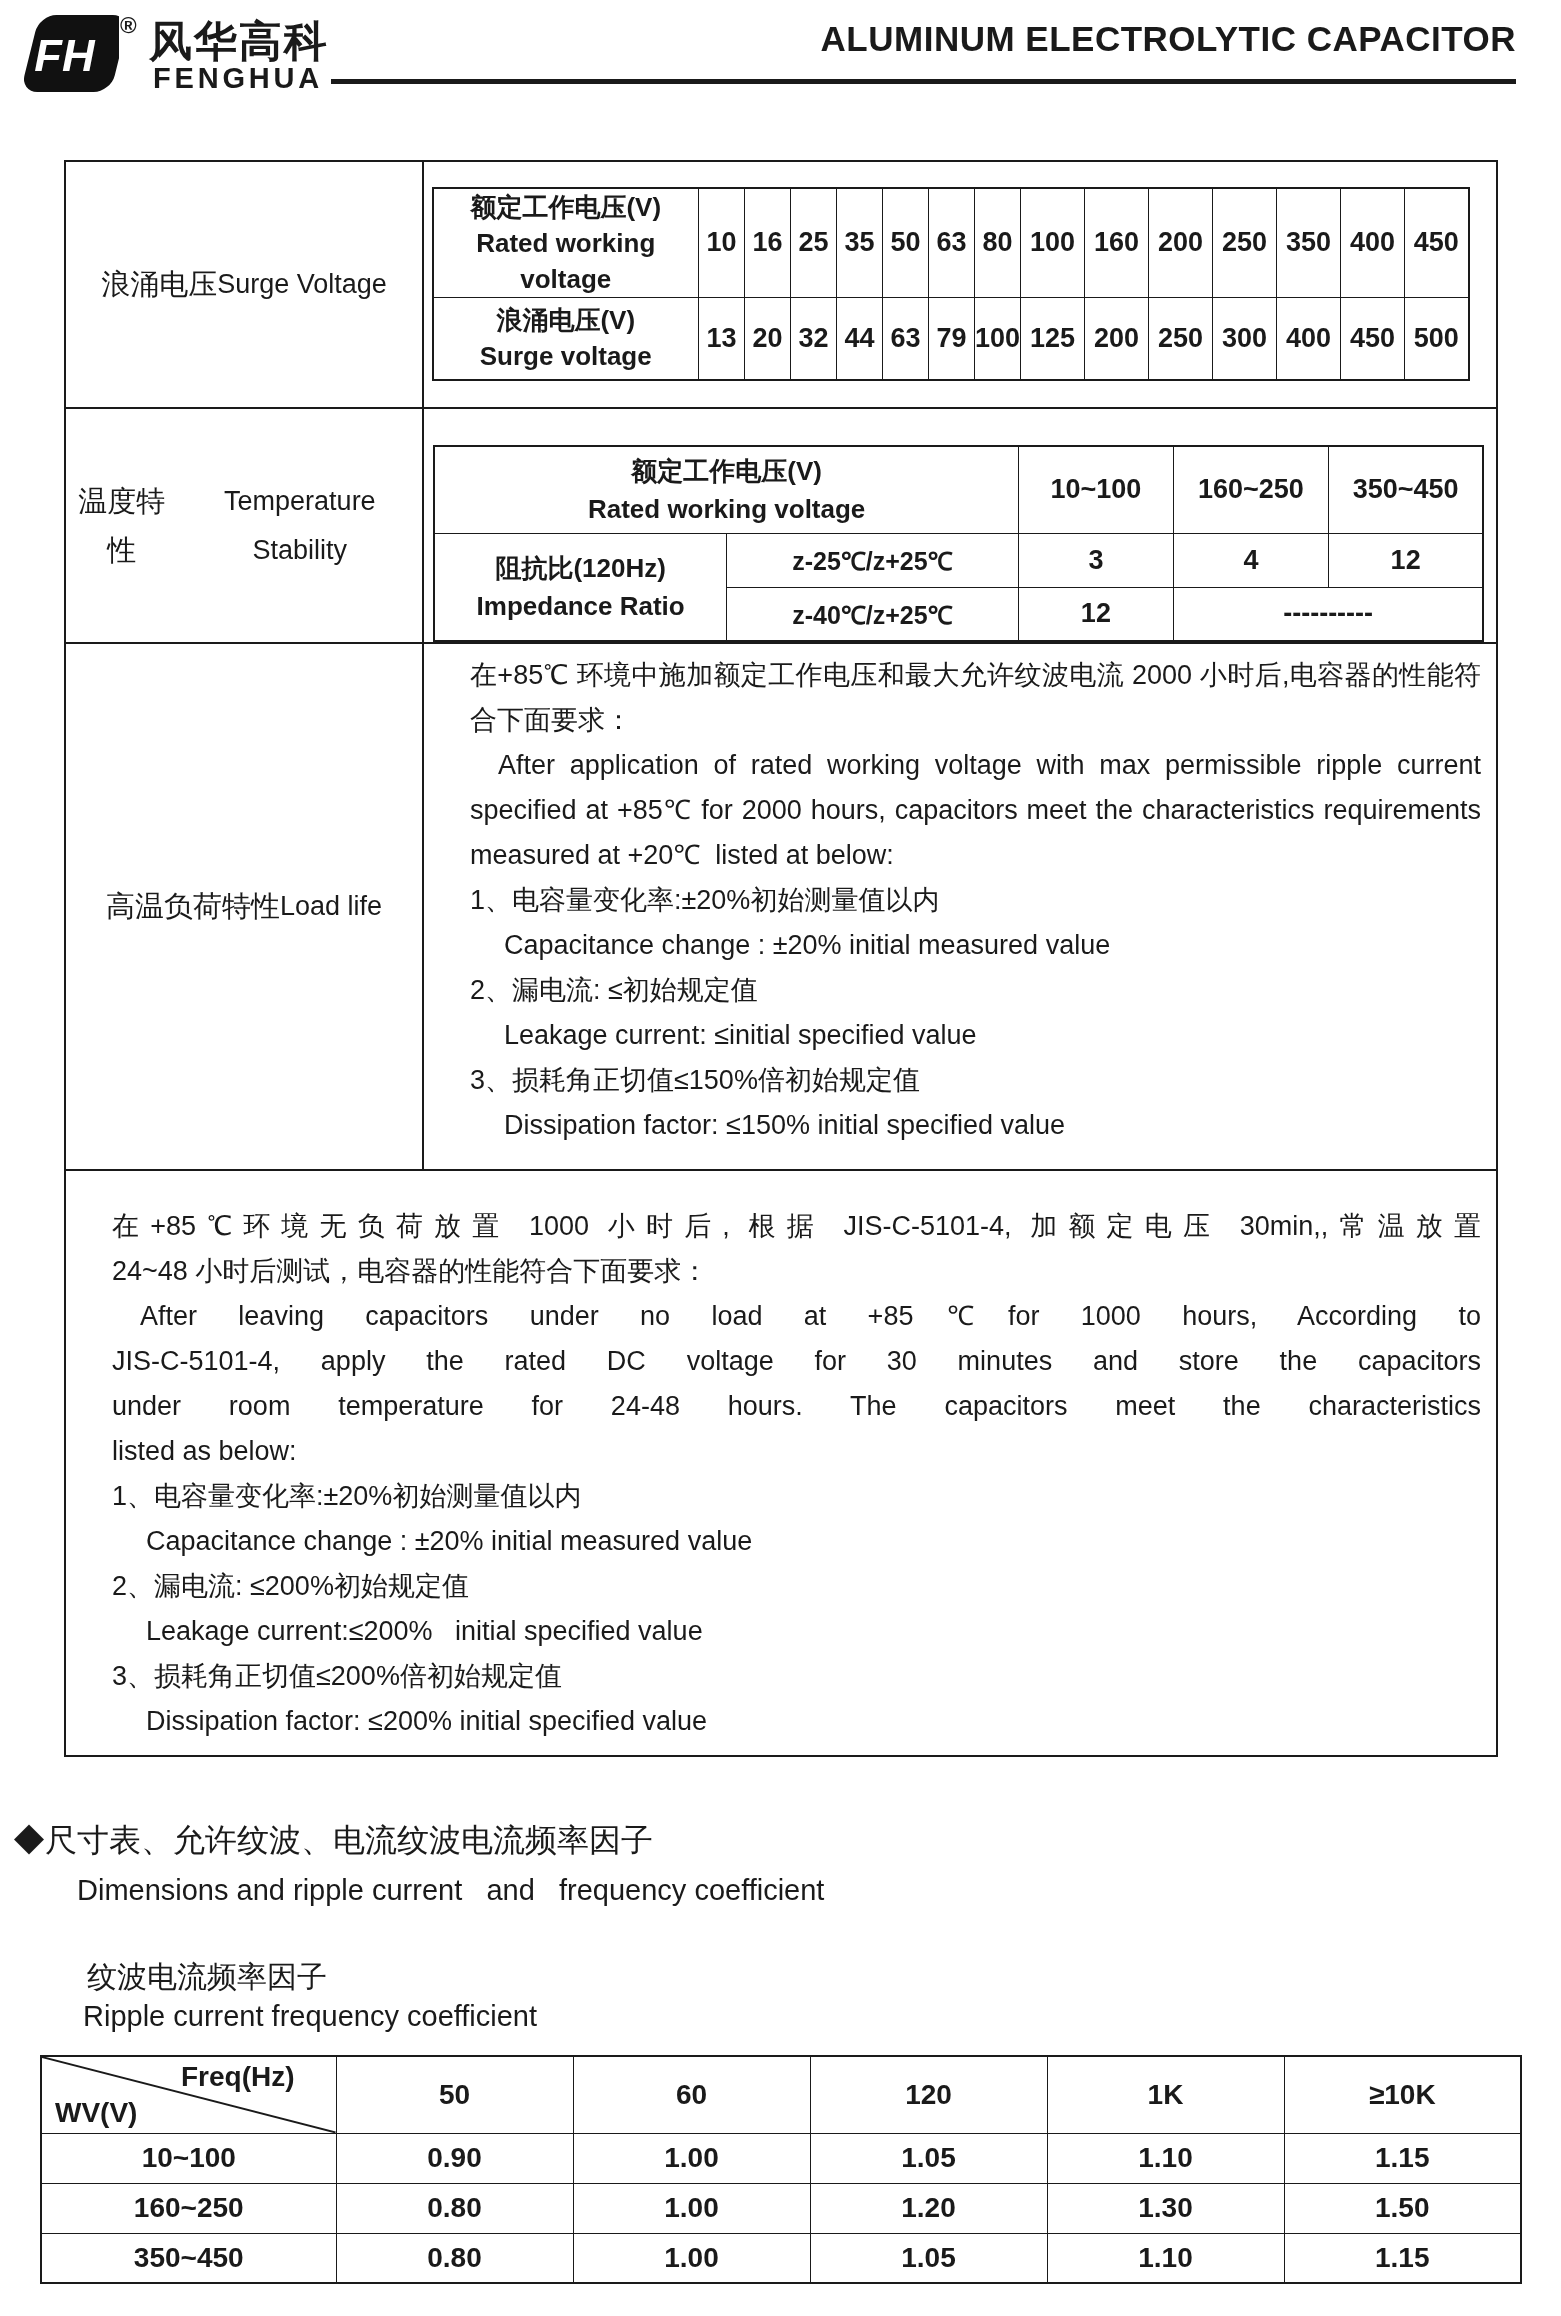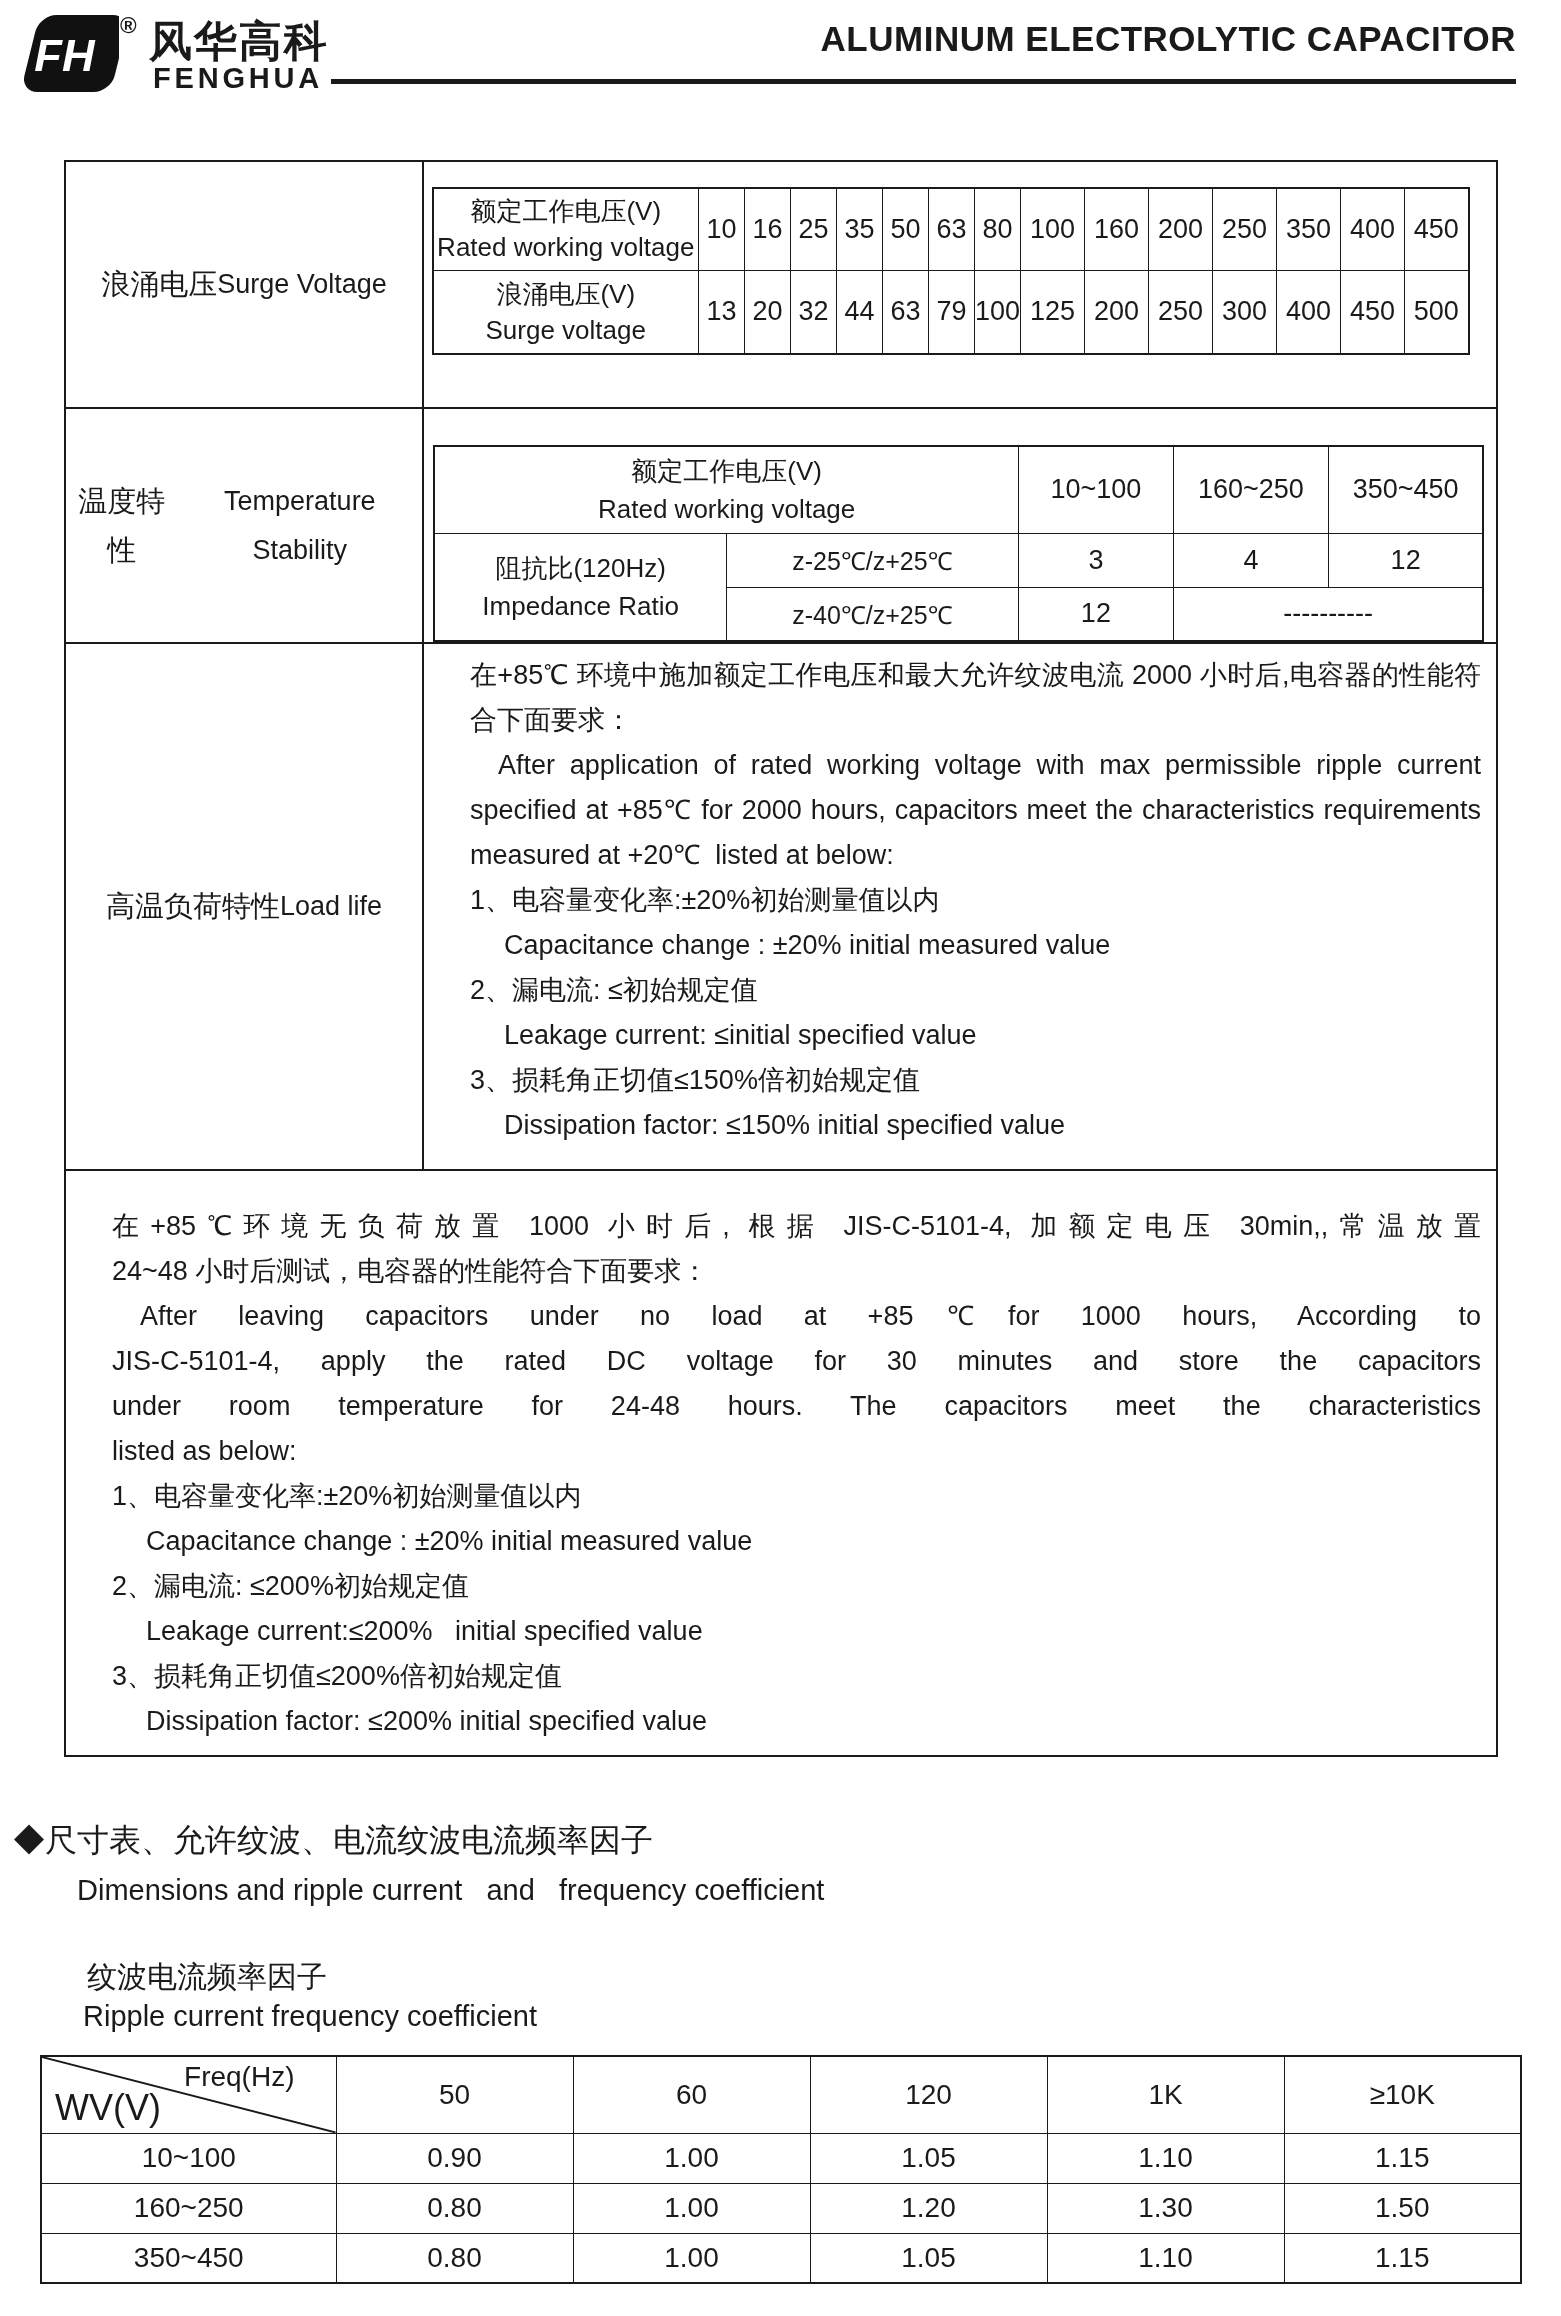--- a/index.html
+++ b/index.html
@@ -23,21 +23,21 @@
   .spec-label {
     width:358px; flex:0 0 358px; border-right:2.8px solid #1a1a1a;
     display:flex; flex-direction:row; align-items:center; justify-content:center;
     text-align:center;
   }
   .spec-label .cn { font-size:29px; line-height:49px; }
   .spec-label .en { font-size:27px; line-height:49px; }
   .spec-content { flex:1 1 auto; position:relative; }
   .h260 { height:245px; } .h250 { height:235px; } .h560 { height:527px; } .h622 { height:586px; }
 
-  table { border-collapse:collapse; table-layout:fixed; }
+  table { border-collapse:collapse; table-layout:fixed;font-weight:bold; }
   td { border:1.9px solid #1a1a1a; text-align:center; vertical-align:middle; font-size:27px; }
 
   .surge-table { margin:24.5px 0 0 7.5px; border:2.8px solid #1a1a1a; }
   .surge-table td { height:83px; }
   .surge-table .lblcell div { line-height:36px; font-size:26px; }
 
   .temp-table { margin:36px 0 0 9.4px; border:2.8px solid #1a1a1a; }
   .temp-table .hd td { height:87px; }
   .temp-table .dr td { height:54px; }
   .temp-table .lblcell div { line-height:38px; font-size:26px; }
@@ -55,21 +55,21 @@
   .sub-cn { position:absolute; left:87px; top:1957px; font-size:30px; }
   .sub-en { position:absolute; left:83px; top:2000px; font-size:29px; }
 
   .freq-table { position:absolute; left:40px; top:2055px; border:2.8px solid #1a1a1a; }
   .freq-table td { font-size:28px; }
   .freq-table .hd td { height:77px; }
   .freq-table .dr td { height:50px; }
   .corner { position:relative; padding:0; }
   .corner svg { position:absolute; left:0; top:0; width:100%; height:100%; }
   .corner .ctop { position:absolute; top:3.8px; right:41px; font-size:28px; }
-  .corner .cbot { position:absolute; bottom:3.8px; left:13px; font-size:36px; }
+  .corner .cbot { position:absolute; bottom:3.8px; left:13px; font-size:28px; }
 </style>
 </head>
 <body>
 
 <div class="page">
 
   <div>
     <svg class="logo-mark" width="111" height="81" viewBox="0 0 118 86">
       <g transform="skewX(-14)">
         <rect x="34" y="2" width="96" height="82" rx="18" fill="#111"></rect>

